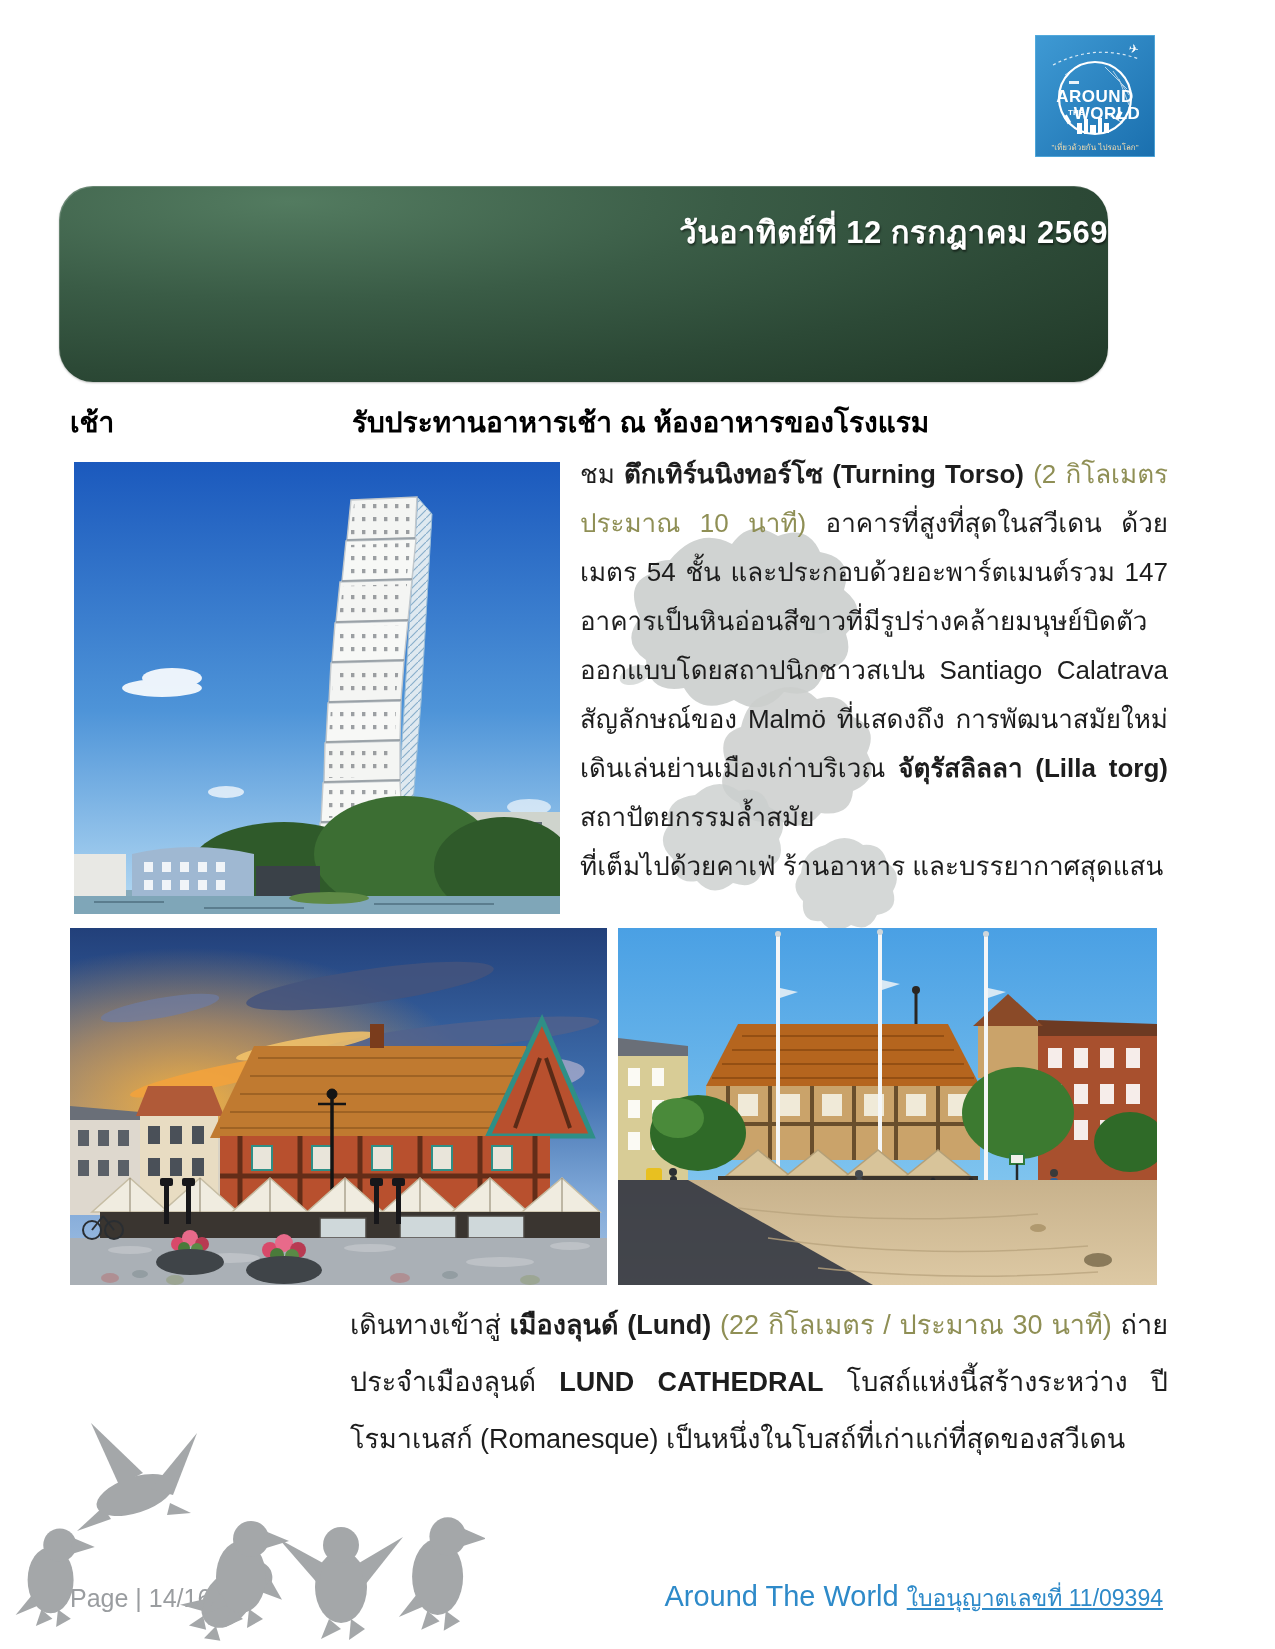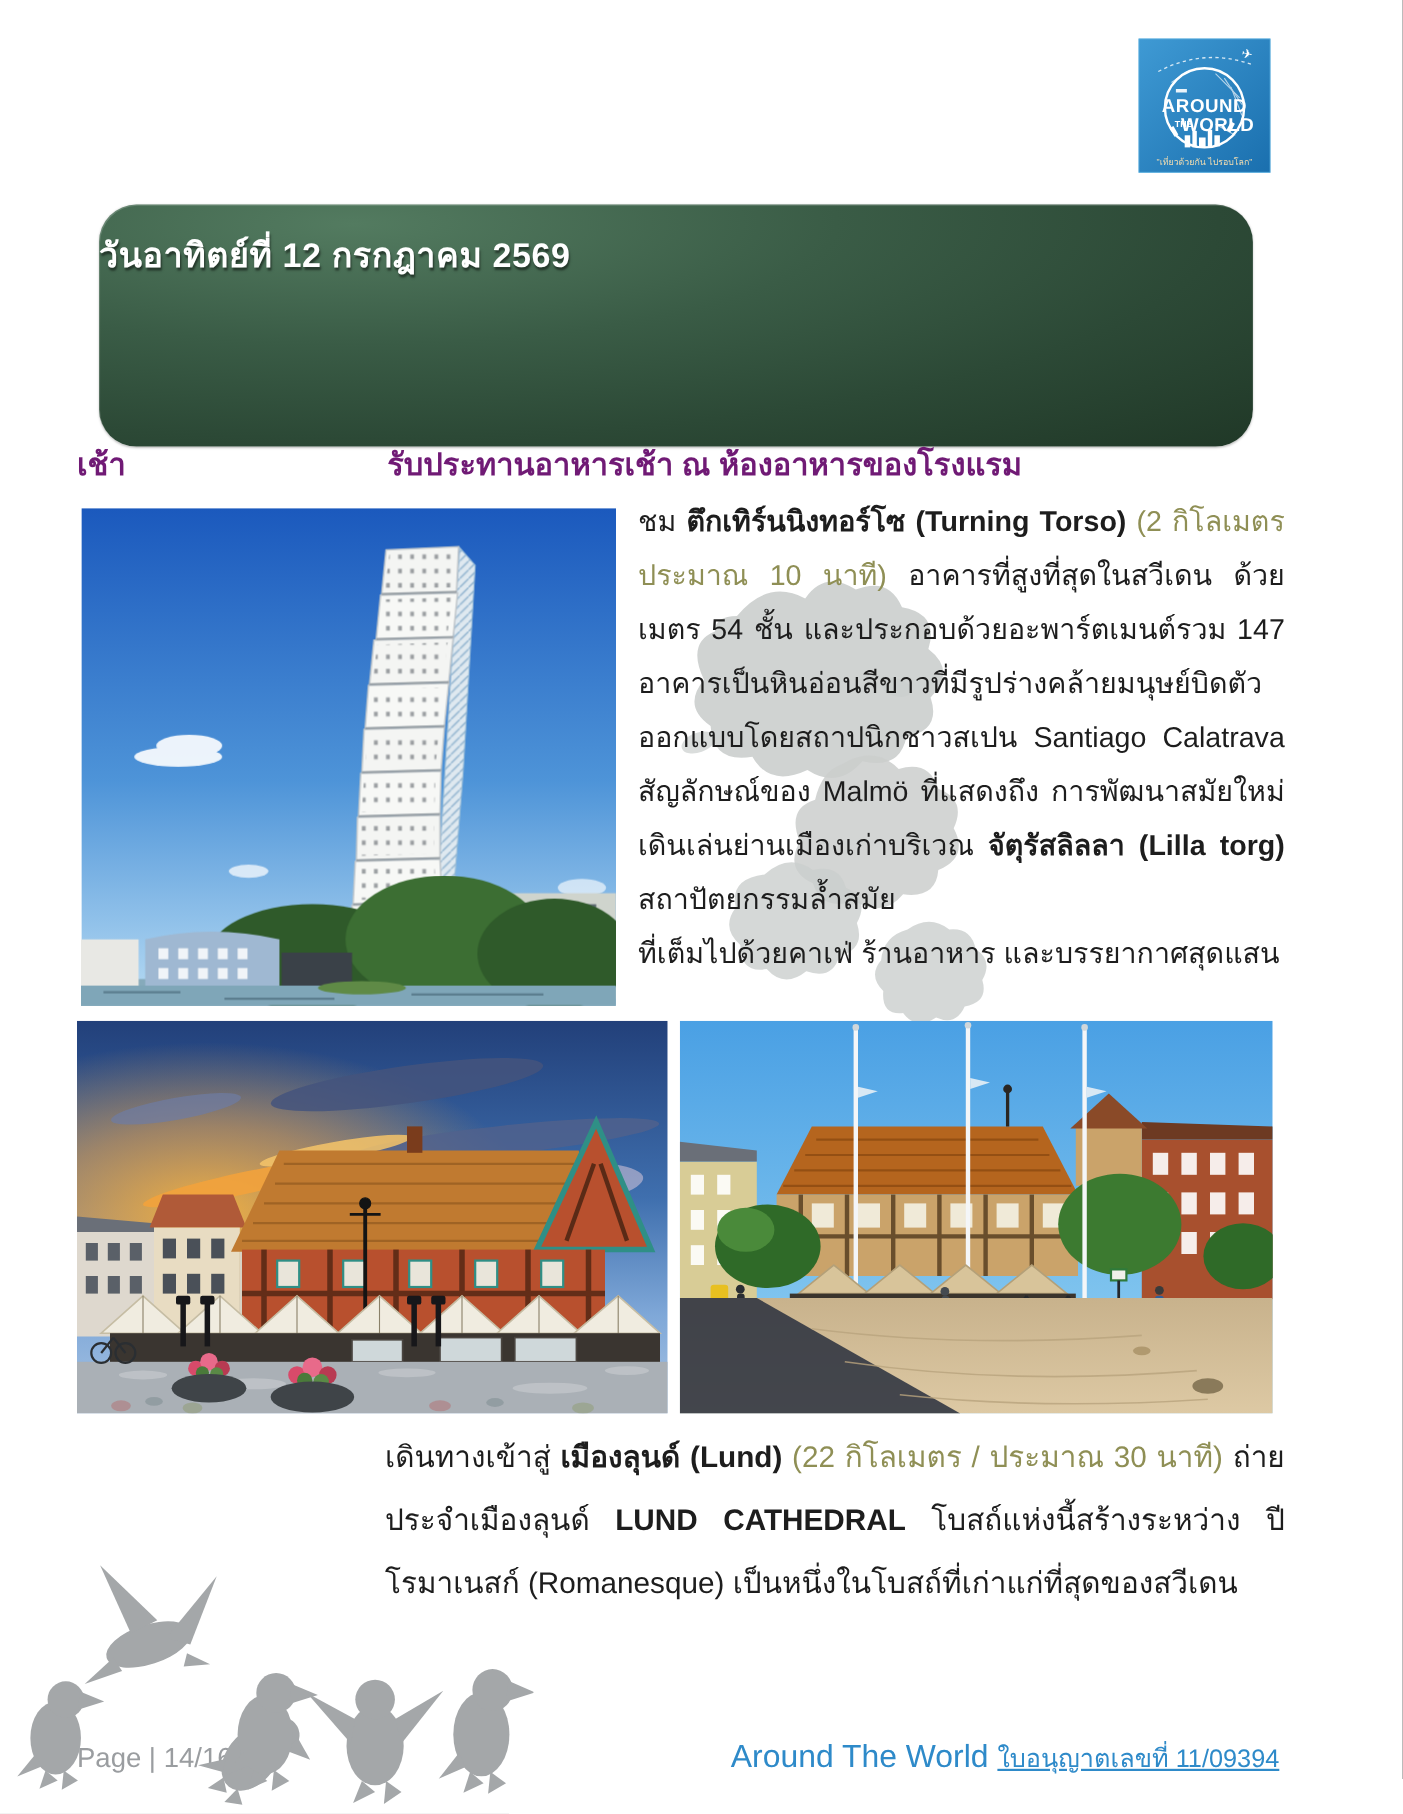--- a/index.html
+++ b/index.html
@@ -6,32 +6,32 @@
   *{box-sizing:border-box;}
   .page{
     position:relative;width:1275px;height:1649px;background:#ffffff;
     margin:0 auto;overflow:hidden;
     font-family:"Liberation Sans","DejaVu Sans",sans-serif;
   }
   
   .logo{position:absolute;left:1035px;top:35px;width:120px;height:122px;}
   
   .banner{
-    position:absolute;left:90px;top:186px;width:1049px;height:220px;
+    position:absolute;left:59px;top:186px;width:1049px;height:196px;
     border-radius:34px;
     background:radial-gradient(ellipse at 22% 8%, #537b60 0%, #3a5c46 38%, #2c4936 68%, #203827 100%);
     box-shadow:inset 1px 1px 0 rgba(255,255,255,.18), 0 1px 2px rgba(0,0,0,.25);
-    color:#fff;text-align:left;
+    color:#fff;text-align:right;
   }
   .banner .b1{margin-top:21px;font-size:31px;font-weight:700;letter-spacing:.5px;
     text-shadow:1px 2px 2px rgba(0,0,0,.5);white-space:nowrap;}
   .banner .b2,.banner .b3{font-size:30px;font-weight:700;margin-top:21px;
     text-shadow:1px 2px 2px rgba(0,0,0,.5);white-space:nowrap;}
   
-  .sched{position:absolute;left:70px;top:400px;width:1100px;height:42px;color:#701a75;
+  .sched{position:absolute;left:70px;top:400px;width:1100px;height:42px;color:#000000;
     font-weight:700;font-size:28px;}
   .sched .time{position:absolute;left:0;top:0;}
   .sched .act{position:absolute;left:282px;top:0;text-align:right;}
   
   .wm{position:absolute;left:575px;top:505px;width:460px;height:590px;z-index:1;}
   .birds{position:absolute;left:15px;top:1415px;width:470px;height:234px;z-index:6;}
   
   .ph{position:absolute;z-index:3;}
   .ph1{left:74px;top:462px;width:486px;height:452px;}
   .ph2{left:70px;top:928px;width:537px;height:357px;}

